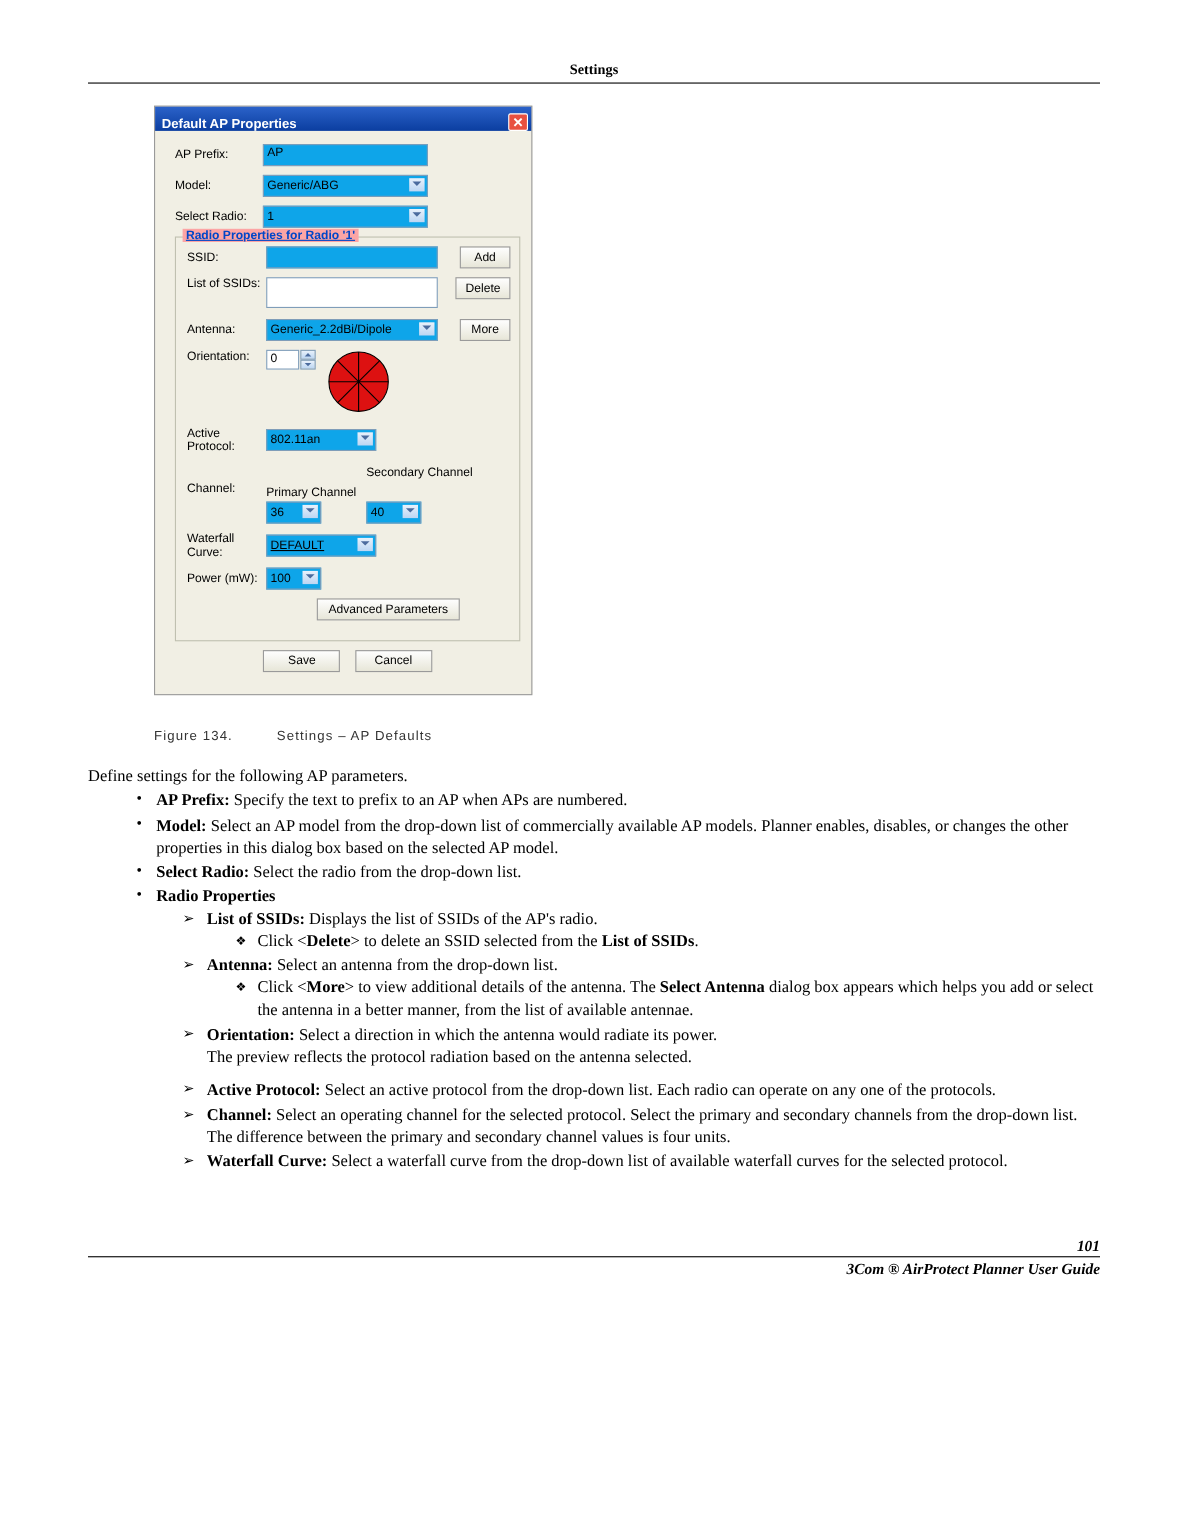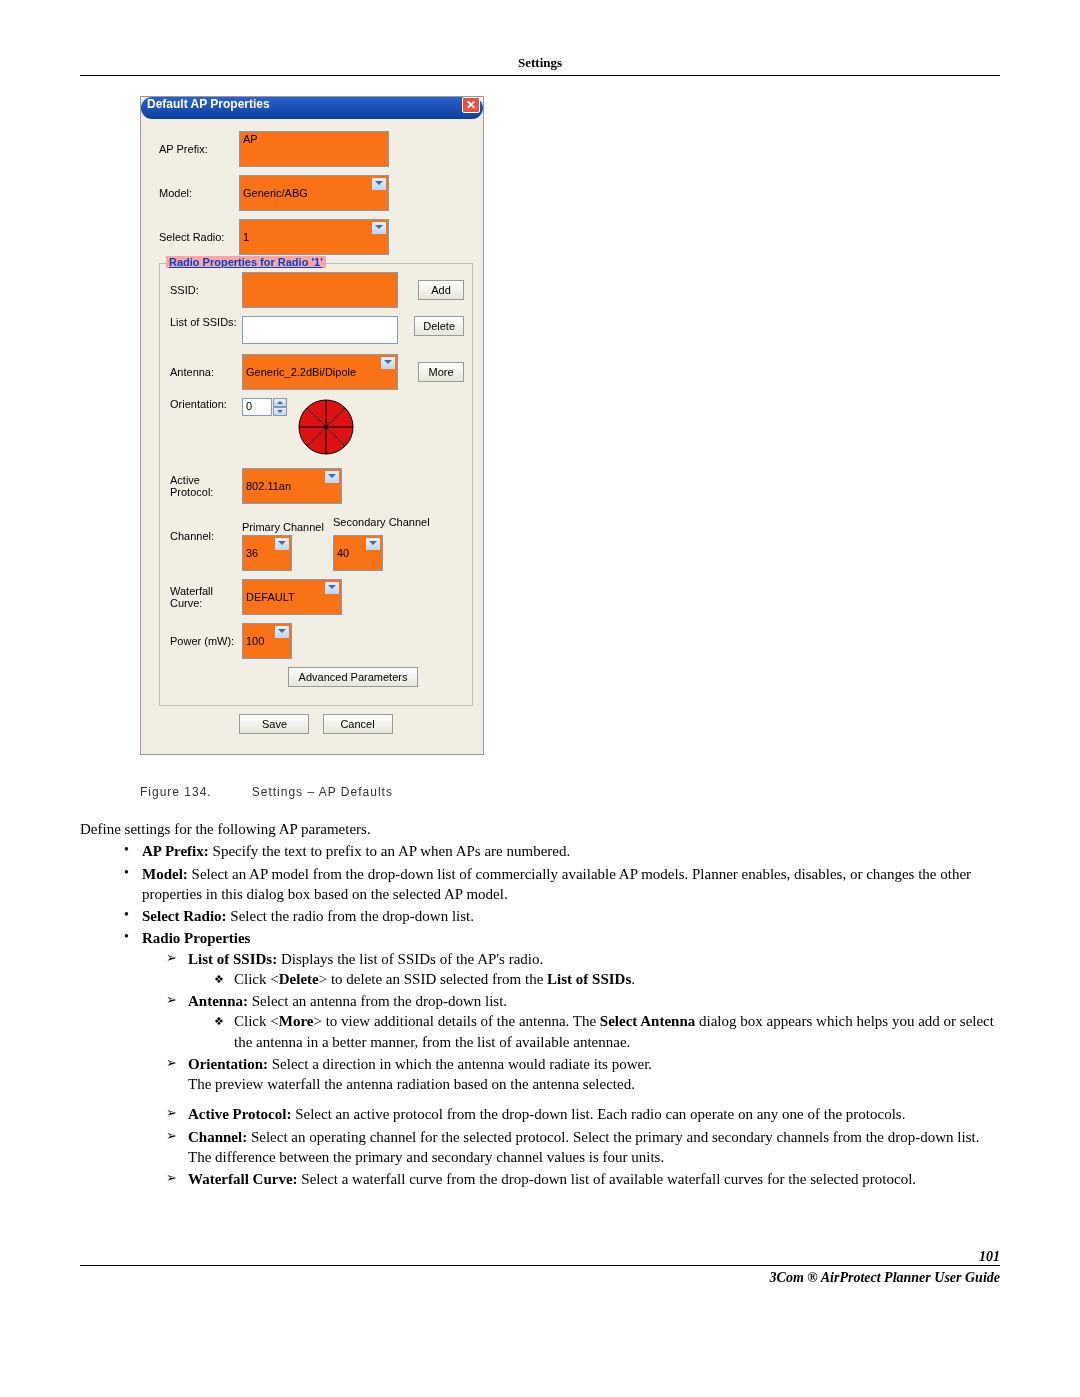--- a/index.html
+++ b/index.html
@@ -27,45 +27,44 @@
     background: #f1efe4;
     border: 1px solid #9a9a9a;
     font-family: Tahoma, Arial, sans-serif;
     font-size: 11px;
     color: #000;
   }
   .titlebar {
     background: linear-gradient(#2b62c9, #0b3ea0);
     height: 22px;
     display: flex;
-    align-items: flex-start;
+    align-items: flex-end;
     padding: 0 3px 0 6px;
     color: #fff;
     font-weight: bold;
-    border-radius: 11px;
   }
   .titlebar .t-title { flex: 1; font-size: 12px; }
   .close-btn {
     width: 18px; height: 16px;
     background: #e85040;
     border: 1px solid #fff;
     color: #fff;
     display: flex; align-items: center; justify-content: center;
     font-weight: bold;
     font-size: 12px;
     line-height: 1;
     border-radius: 2px;
   }
   .dlg-body { padding: 12px 10px 8px 18px; }
   .row { display: flex; align-items: center; margin-bottom: 8px; }
   .row .lbl { width: 80px; }
   .text-input, .select {
-    background: #f97316;
+    background: #0ea5e9;
     border: 1px solid #7f9db9;
-    height: 36px;
+    height: 20px;
     font-size: 11px;
     padding: 1px 3px;
     font-family: Tahoma, Arial, sans-serif;
   }
   .text-input { width: 150px; }
   .select {
     position: relative;
     display: inline-flex;
     align-items: center;
     padding-right: 18px;
@@ -253,31 +252,31 @@
             <div>
               <div class="channel-col" style="margin-right:6px;">
                 <div class="ch-label">Primary Channel</div>
                 <div class="select" style="width:50px; margin-top:2px;">
                     <span>36</span>
                     <span class="arrow"></span>
                   </div>
               </div>
               <div class="channel-col">
                 <div class="ch-label">Secondary Channel</div>
-                <div class="select" style="width:50px; margin-top:7px;">
+                <div class="select" style="width:50px; margin-top:20px;">
                     <span>40</span>
                     <span class="arrow"></span>
                   </div>
               </div>
             </div>
           </div>
 
           <div class="row">
             <span class="lbl" style="width:72px;">Waterfall Curve:</span>
-            <div class="select" style="width:100px;">
+            <div class="select" style="width:100px;text-decoration:underline;">
                 <span>DEFAULT</span>
                 <span class="arrow"></span>
               </div>
           </div>
 
           <div class="row">
             <span class="lbl" style="width:72px;">Power (mW):</span>
             <div class="select" style="width:50px;">
                 <span>100</span>
                 <span class="arrow"></span>
@@ -313,21 +312,21 @@
           <li><b>List of SSIDs:</b><span> Displays the list of SSIDs of the AP's radio.</span>
             <ul class="diamonds">
               <li><span>Click &lt;</span><b>Delete</b><span>&gt; to delete an SSID selected from the </span><b>List of SSIDs</b><span>.</span></li>
             </ul>
           </li>
           <li><b>Antenna:</b><span> Select an antenna from the drop-down list.</span>
             <ul class="diamonds">
               <li><span>Click &lt;</span><b>More</b><span>&gt; to view additional details of the antenna. The </span><b>Select Antenna</b><span> dialog box appears which helps you add or select the antenna in a better manner, from the list of available antennae.</span></li>
             </ul>
           </li>
-          <li><b>Orientation:</b><span> Select a direction in which the antenna would radiate its power.</span><br><span>The preview waterfall the antenna radiation based on the antenna selected.</span></li>
+          <li><b>Orientation:</b><span> Select a direction in which the antenna would radiate its power.</span><br><span>The preview reflects the protocol radiation based on the antenna selected.</span></li>
           <li style="margin-top:10px;"><b>Active Protocol:</b><span> Select an active protocol from the drop-down list. Each radio can operate on any one of the protocols.</span></li>
           <li><b>Channel:</b><span> Select an operating channel for the selected protocol. Select the primary and secondary channels from the drop-down list. The difference between the primary and secondary channel values is four units.</span></li>
           <li><b>Waterfall Curve:</b><span> Select a waterfall curve from the drop-down list of available waterfall curves for the selected protocol.</span></li>
         </ul>
       </li>
     </ul>
   </div>
 
   <div class="pg-num">101</div>
   <hr class="hr-bottom">

